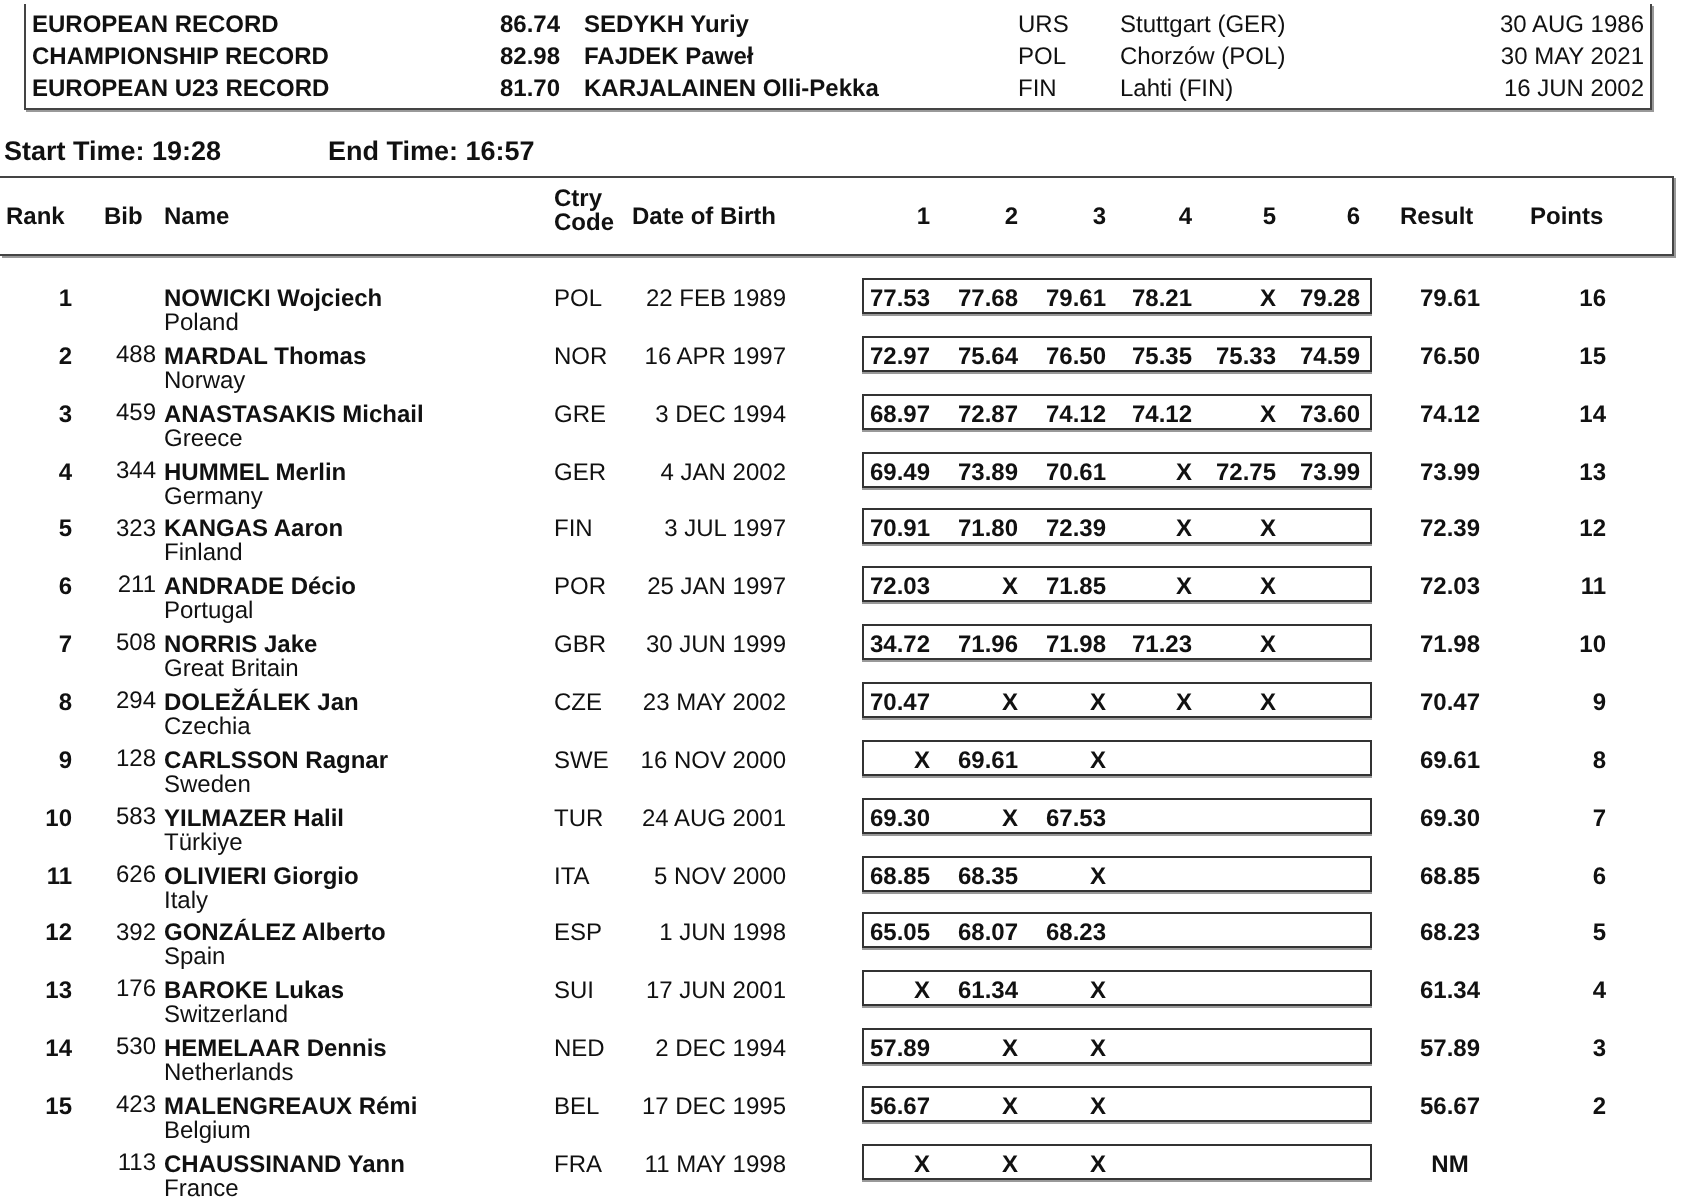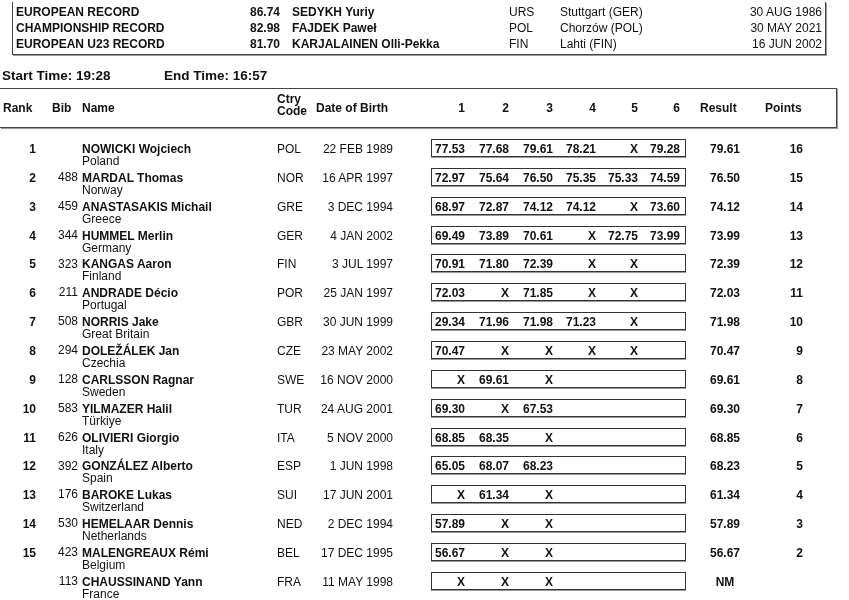--- a/index.html
+++ b/index.html
@@ -197,21 +197,21 @@
       <span class="c-points">11</span>
     </div>
     <div class="row" style="top: 309.1px;">
       <span class="c-rank">7</span>
       <span class="c-bib">294</span>
       <span class="c-name">NORRIS Jake</span>
       <span class="c-country">Great Britain</span>
       <span class="c-ctry">GBR</span>
       <span class="c-dob">30 JUN 1999</span>
       <div class="att-box"></div>
-      <span class="att" style="left:421px;">29.34</span>
+      <span class="att" style="left:421px;">34.72</span>
       <span class="att" style="left:465px;">71.96</span>
       <span class="att" style="left:509px;">71.98</span>
       <span class="att" style="left:552px;">71.23</span>
       <span class="att" style="left:594px;">X</span>
       <span class="att" style="left:636px;"></span>
       <span class="c-result">71.98</span>
       <span class="c-points">10</span>
     </div>
     <div class="row" style="top: 337.95px;">
       <span class="c-rank">8</span>

